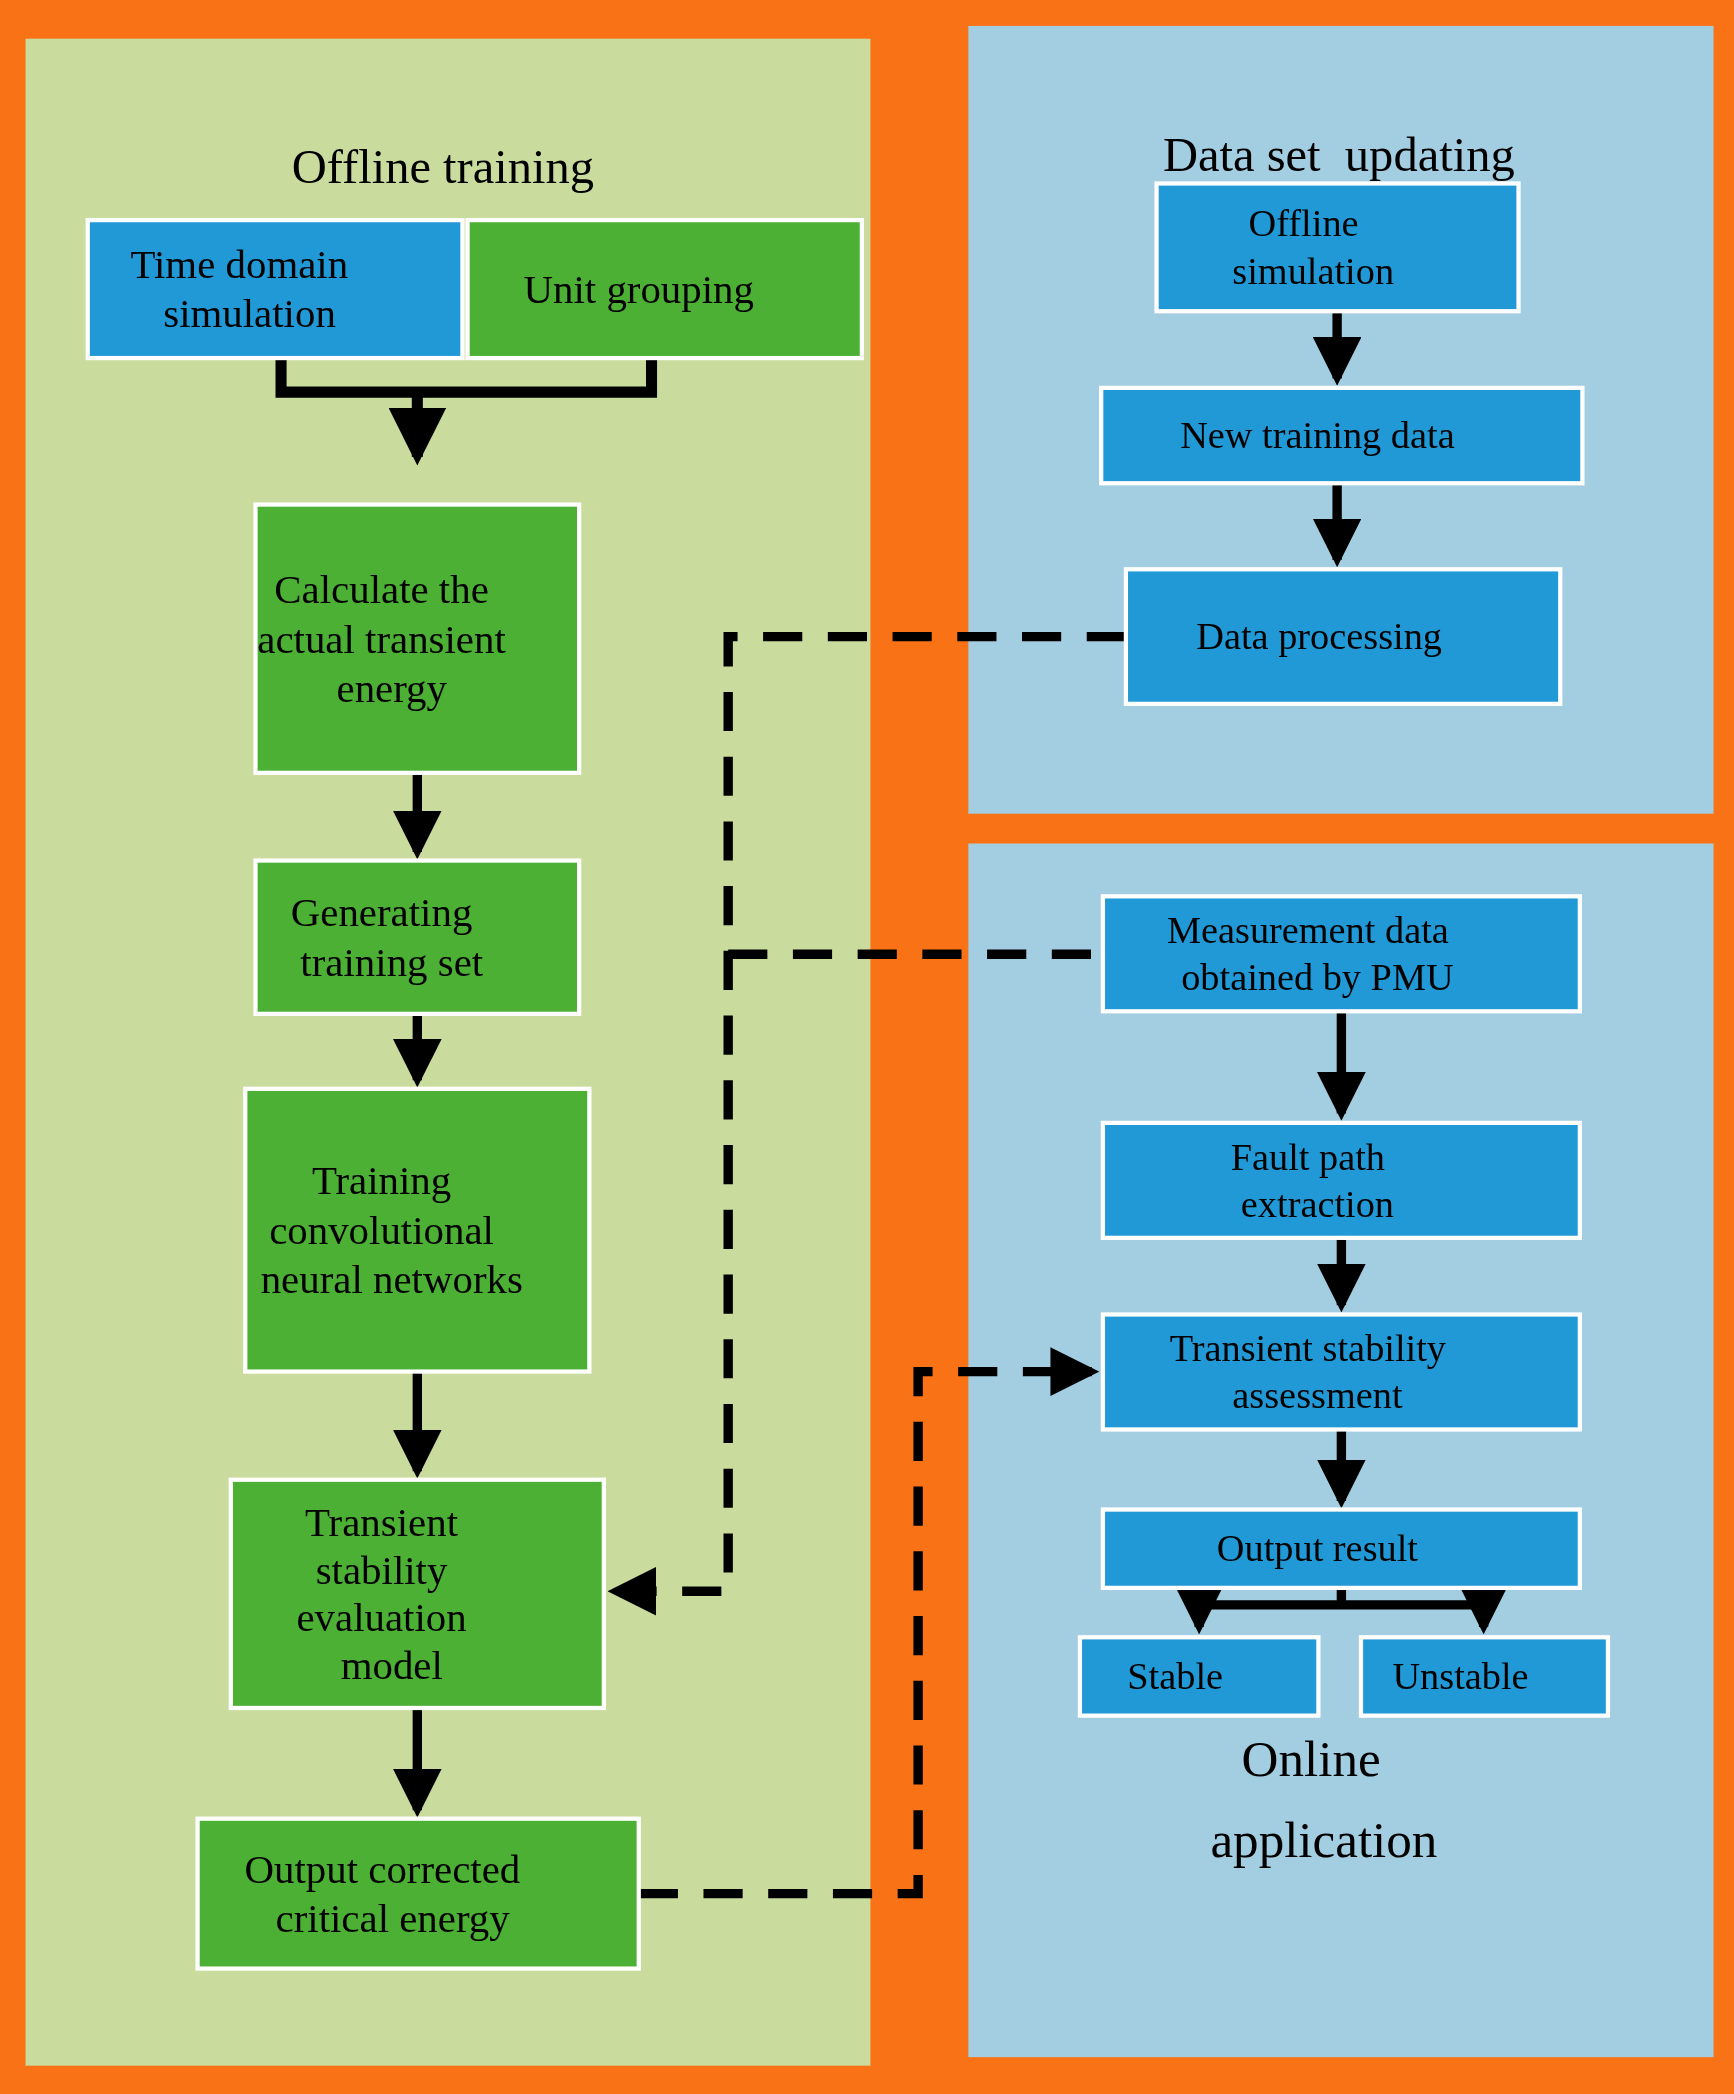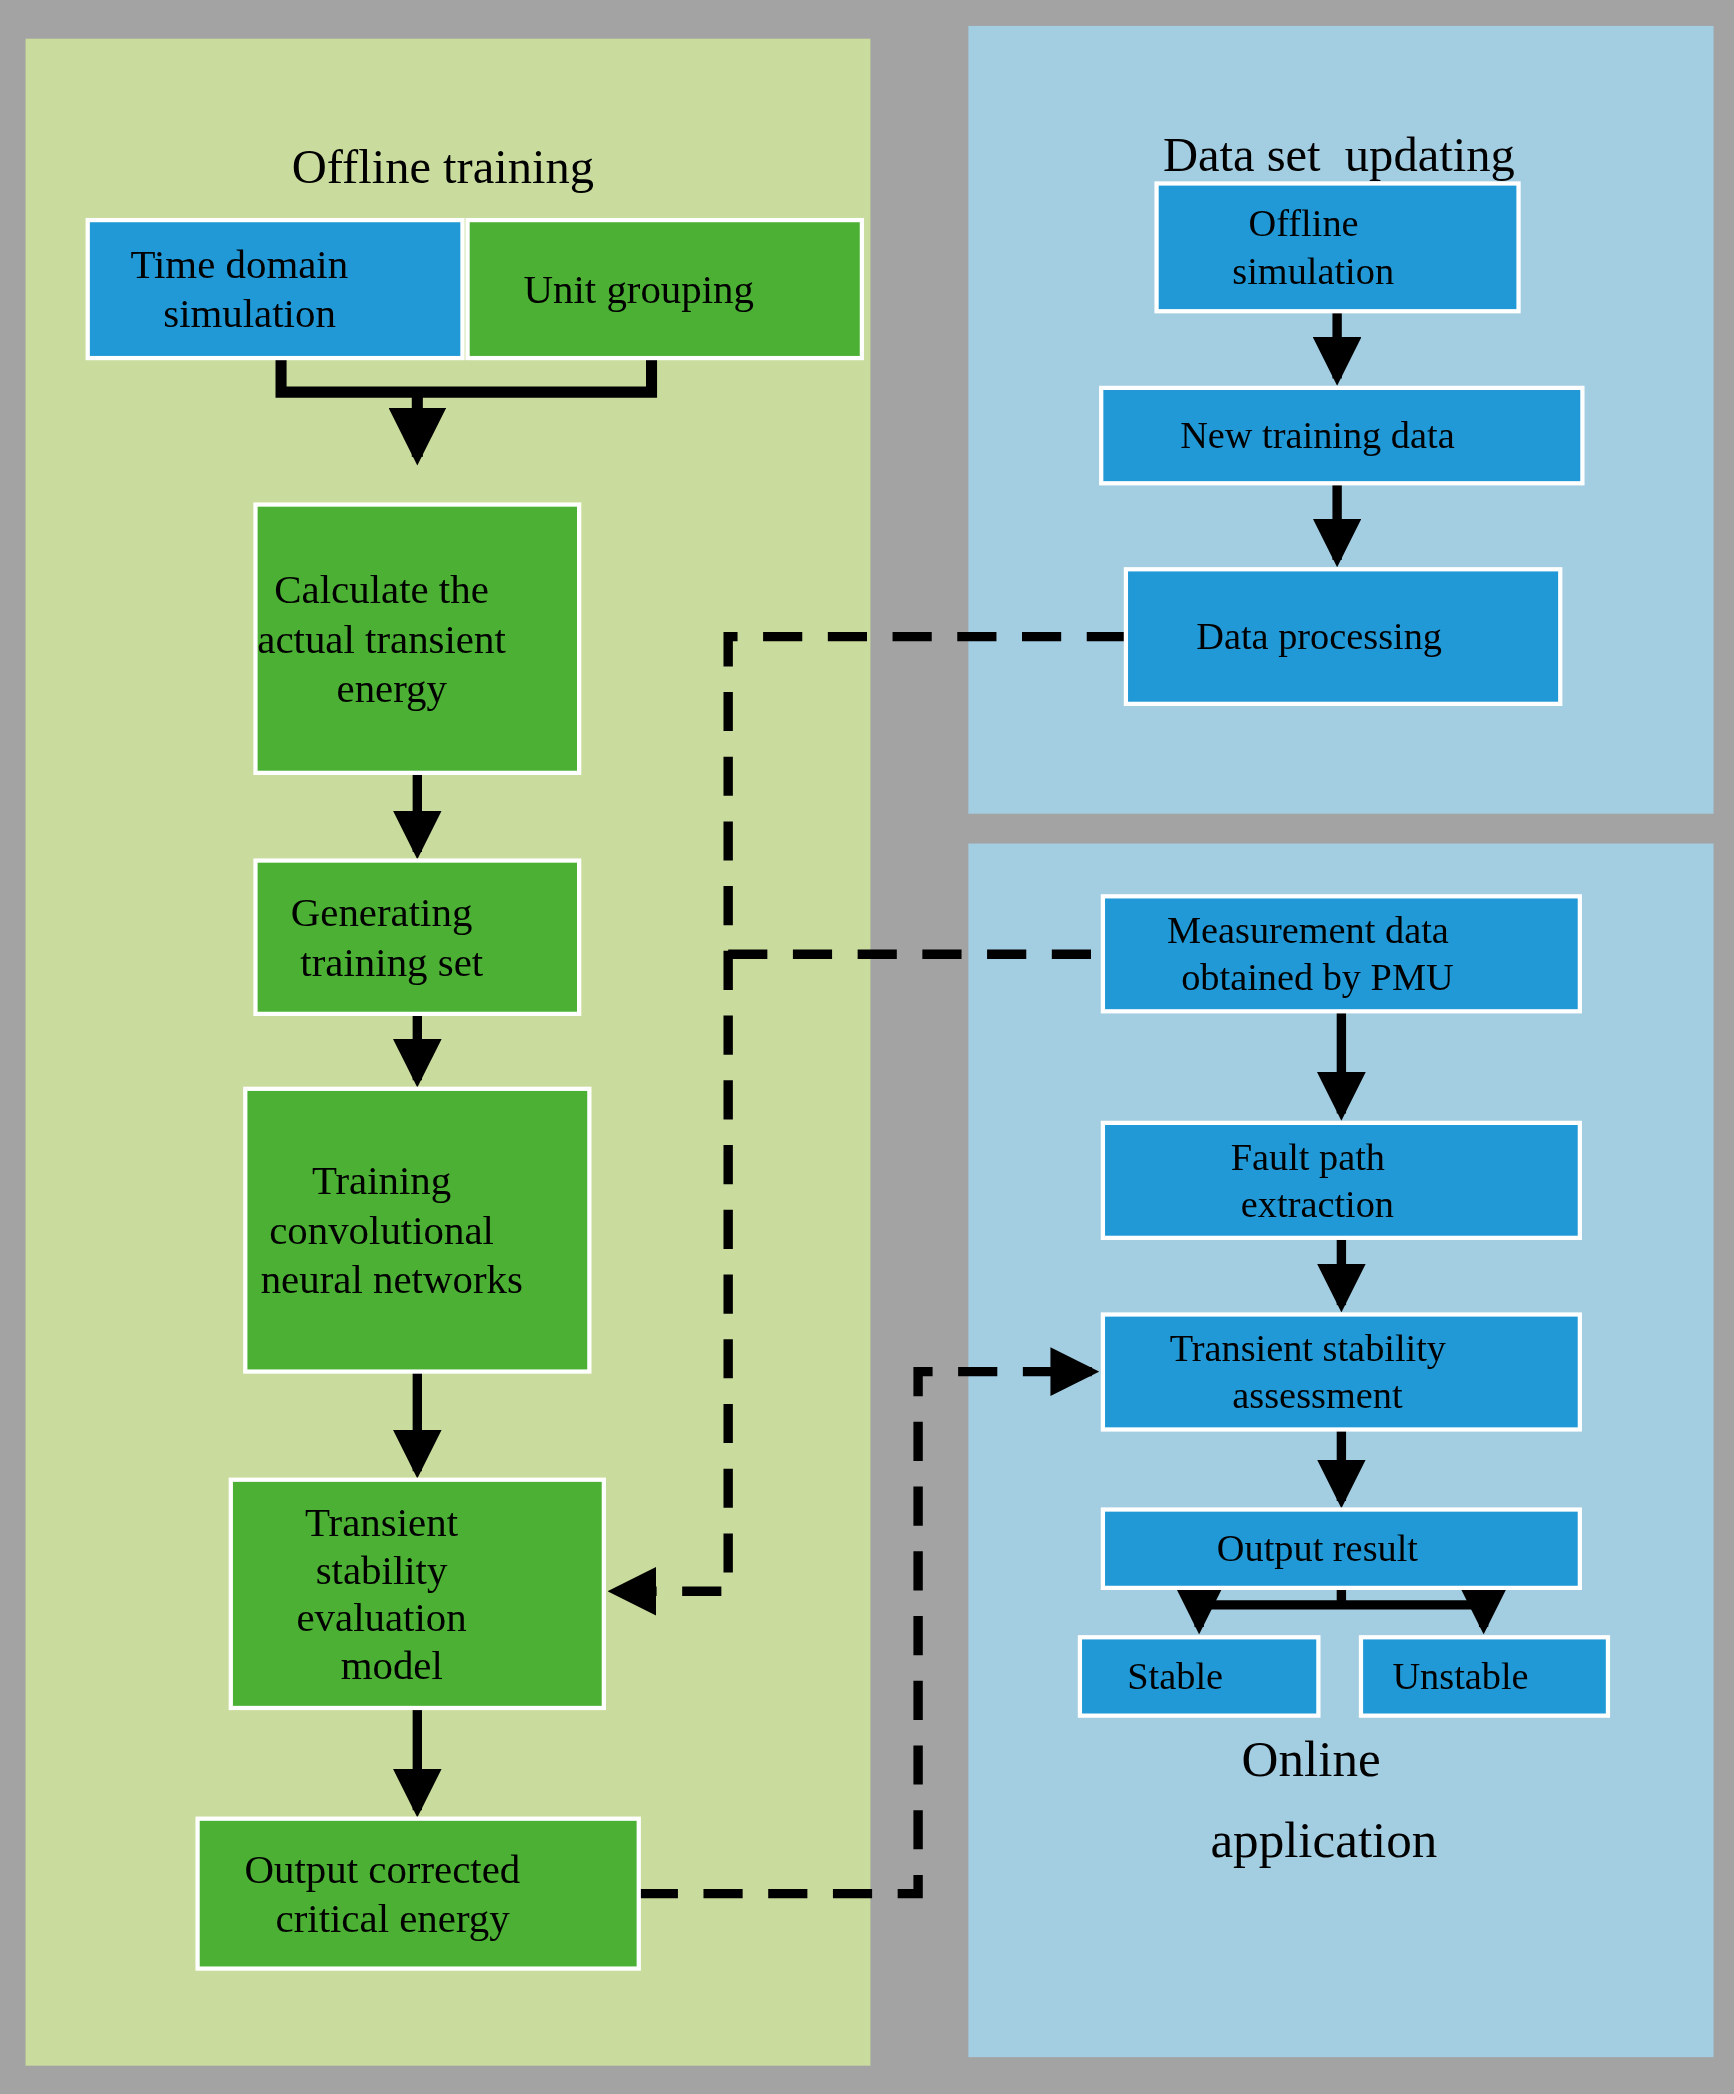--- a/index.html
+++ b/index.html
@@ -1,16 +1,16 @@
 <!DOCTYPE html>
 <html style="font-size:13.6px"><head>
 <meta charset="utf-8">
 <style>
   html,body{margin:0;padding:0;background:#ffffff;}
-  .stage{width:1734px;height:2095px;position:relative;background:#a3a3a3;}
+  .stage{width:1734px;height:2095px;position:relative;background:#f97316;}
   svg text{font-family:"Liberation Serif","DejaVu Serif",serif;fill:#000;white-space:pre;}
   .node-label{font-size:48px;}
   .node-label-sm{font-size:45px;}
   .panel-title{font-size:57px;}
   .panel-title-lg{font-size:60px;}
   .boxline{stroke:#ffffff;stroke-width:5px;}
   .flow{stroke:#000;stroke-width:11px;fill:none;}
   .flow-thick{stroke:#000;stroke-width:13px;fill:none;}
   .dashed{stroke:#000;stroke-width:11px;fill:none;stroke-dasharray:46 30;}
 </style>

